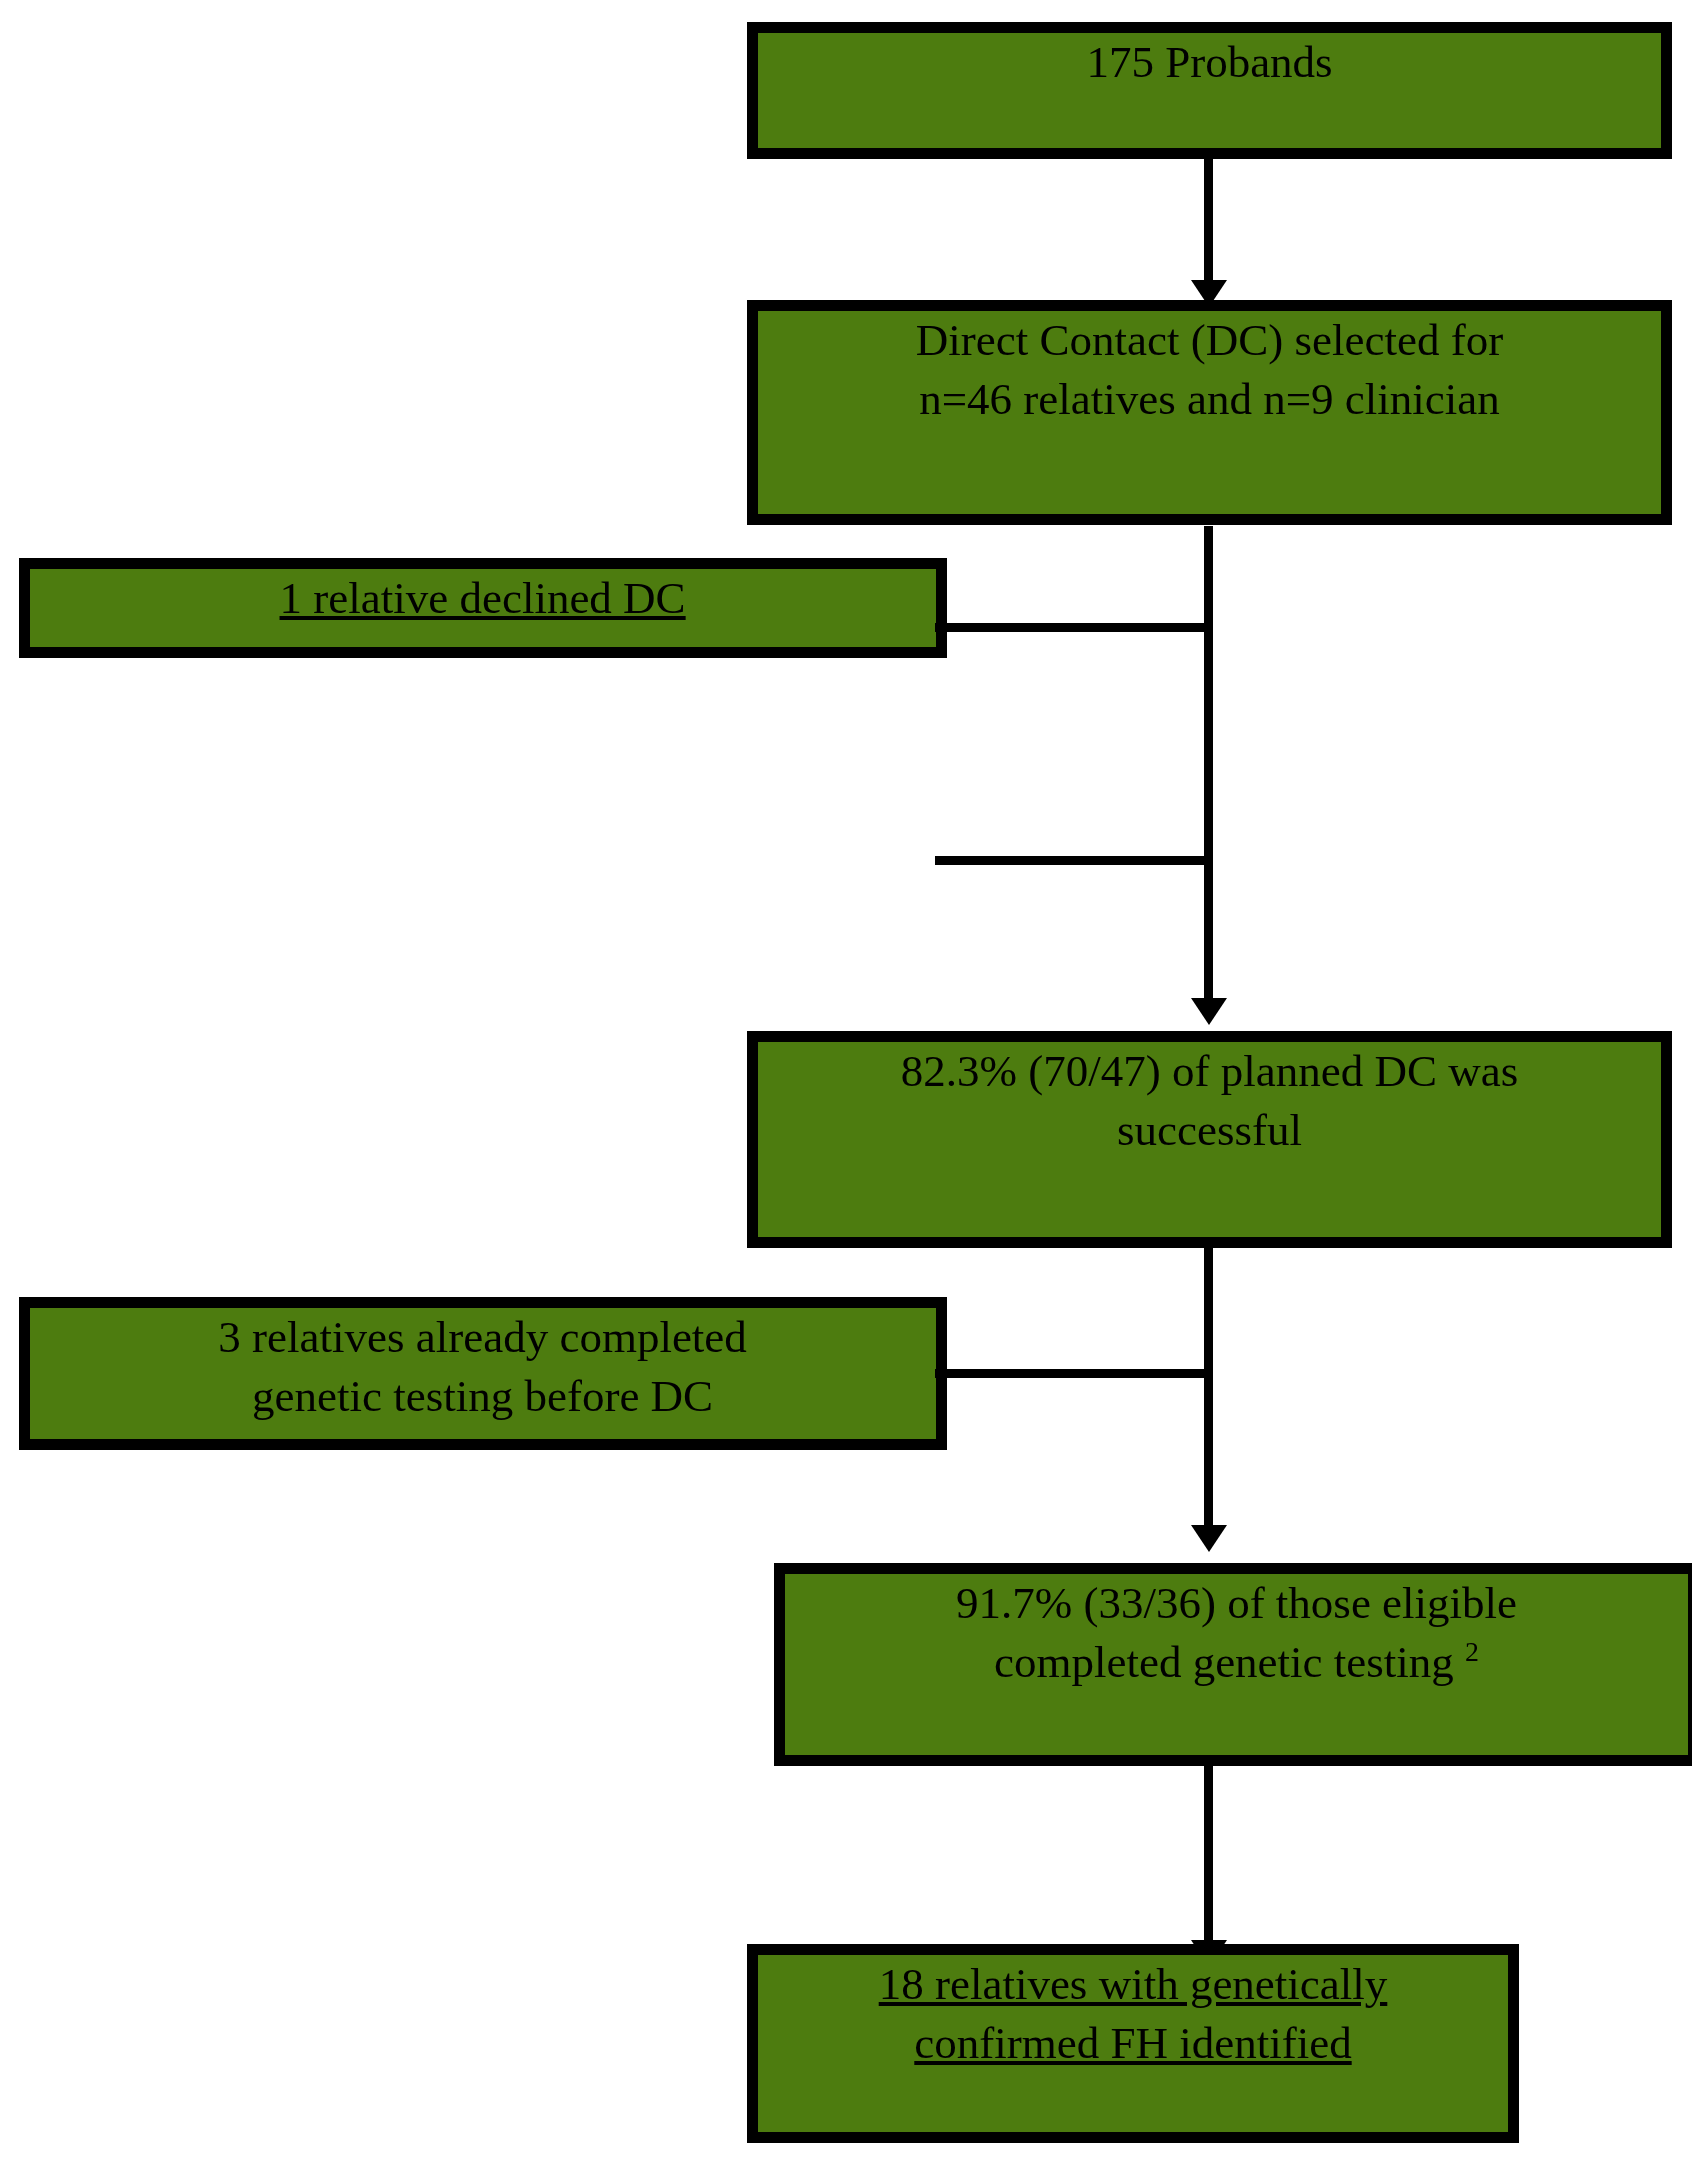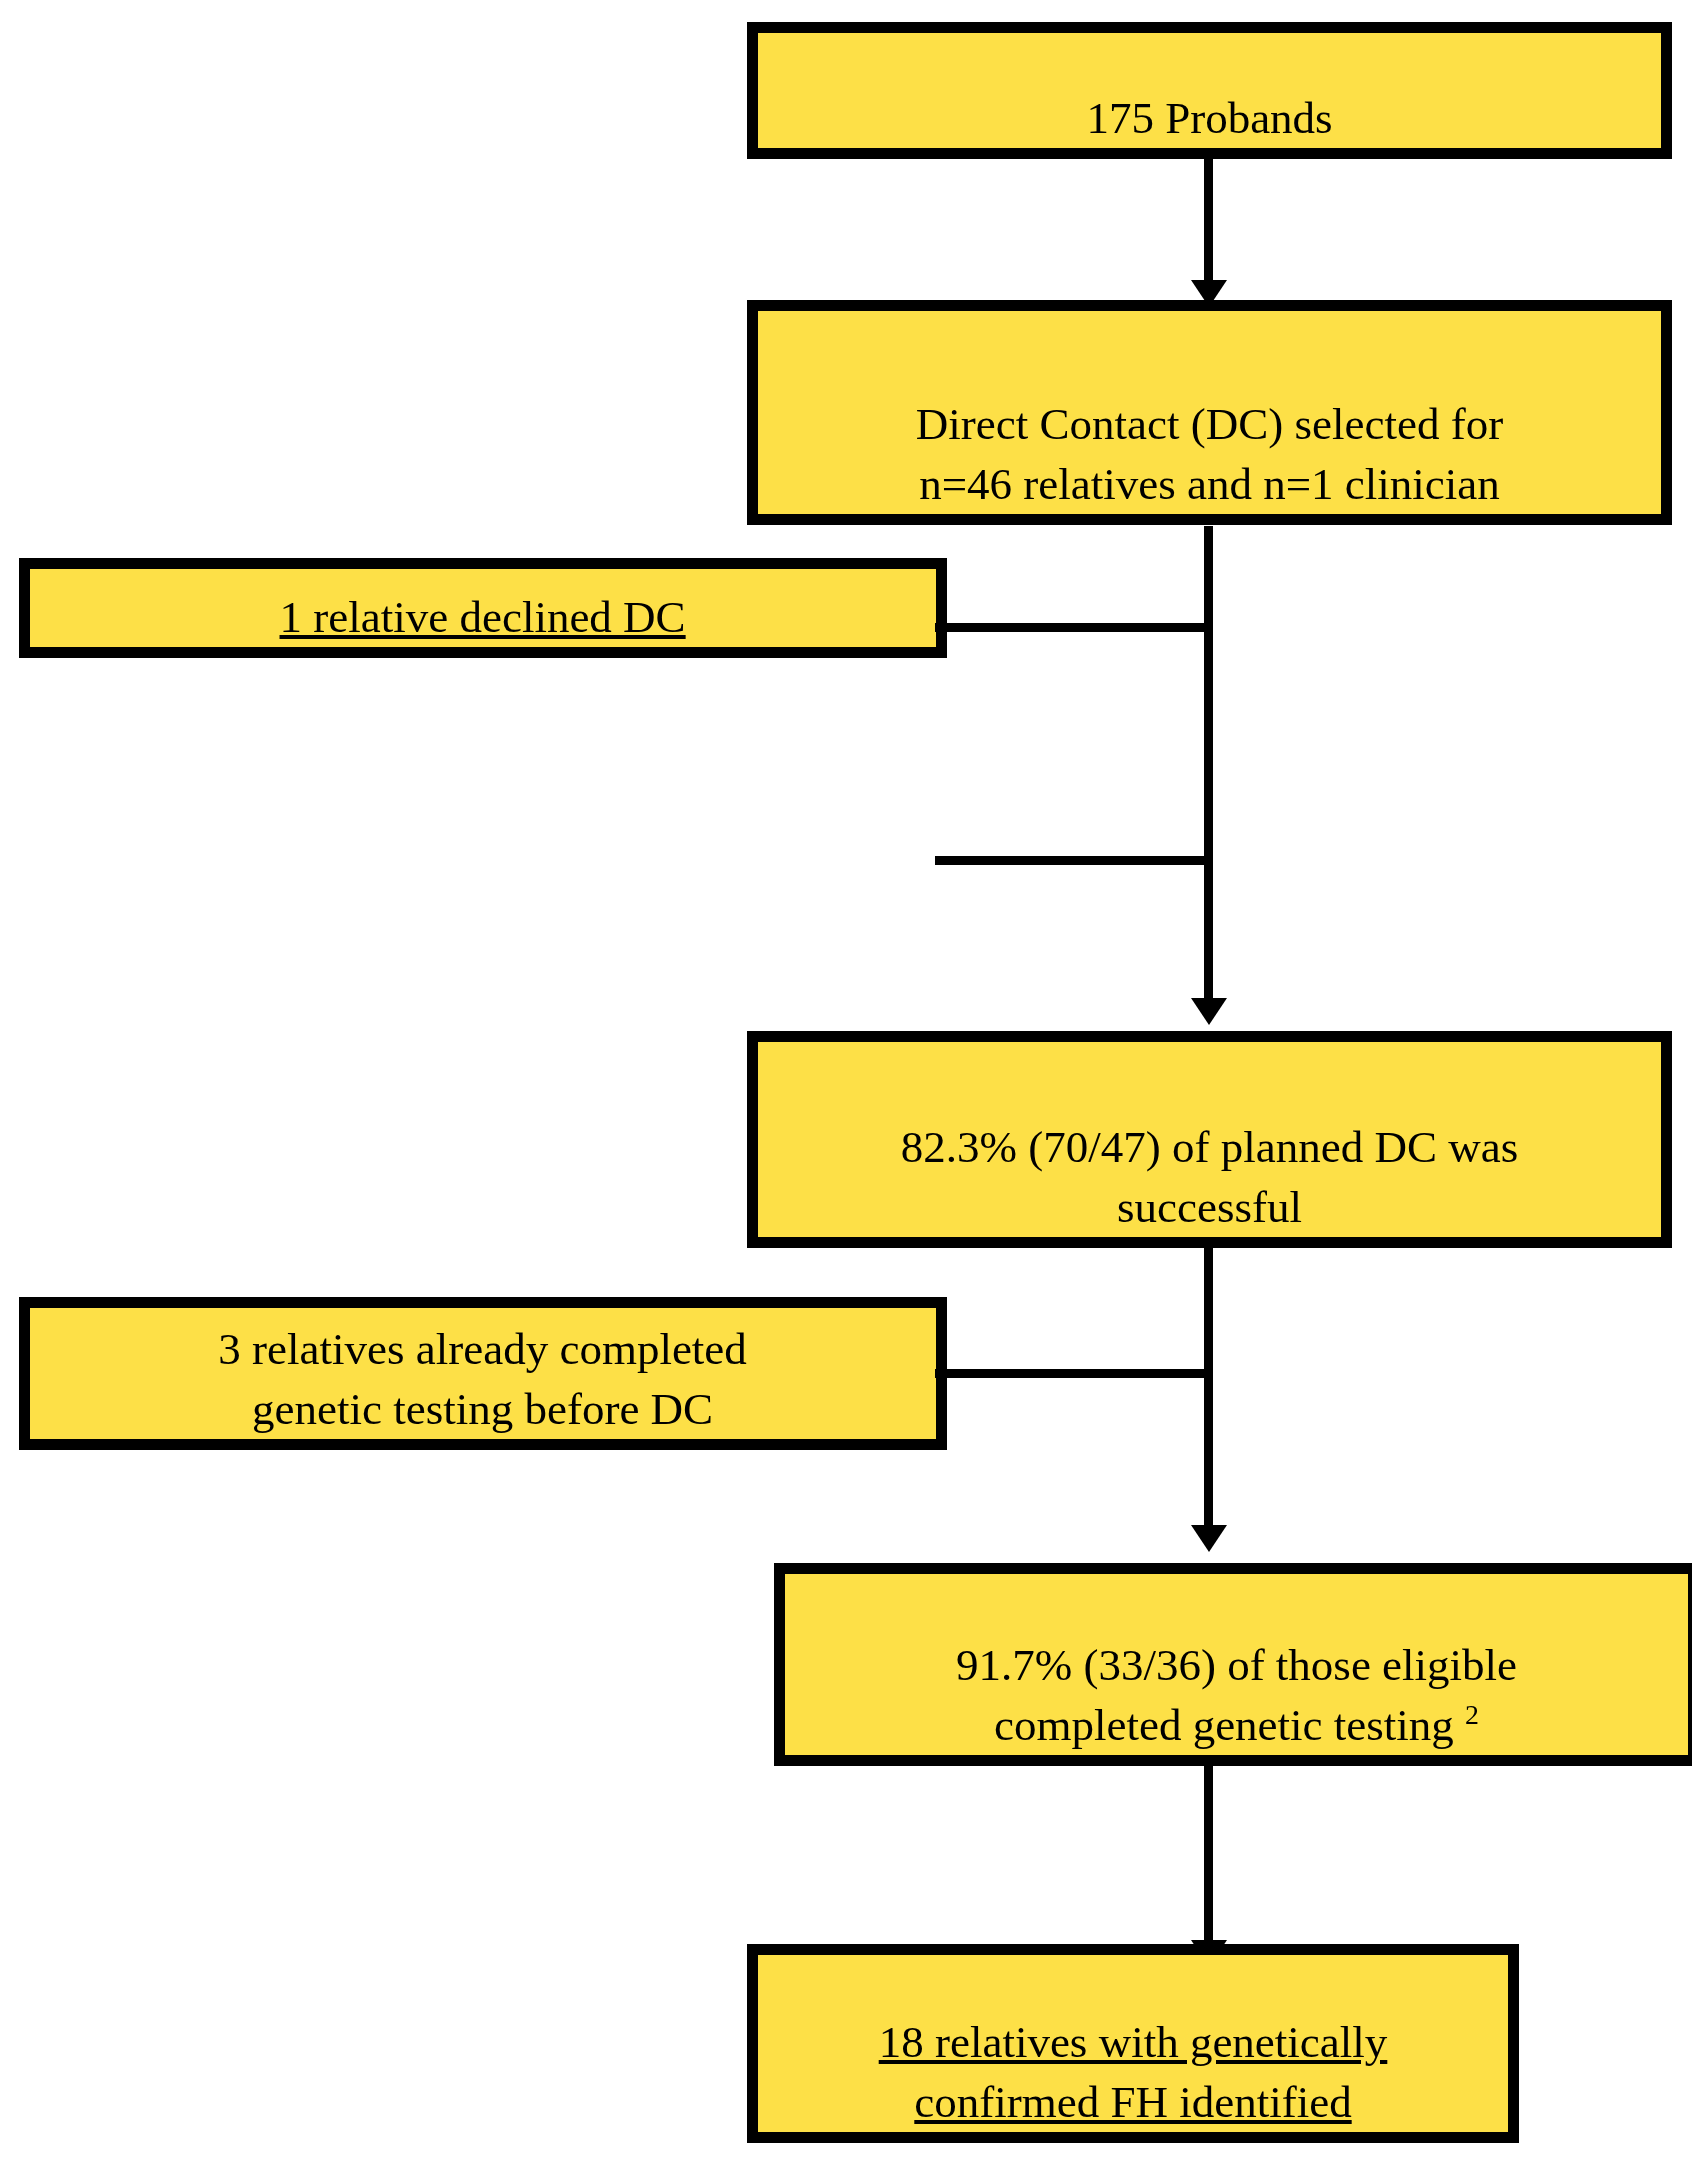--- a/index.html
+++ b/index.html
@@ -12,23 +12,23 @@
     width: 1692px;
     height: 2183px;
     background: #ffffff;
     font-family: "Liberation Serif", "DejaVu Serif", serif;
     overflow: hidden;
   }
   .node {
     position: absolute;
     box-sizing: border-box;
     border: 11.7px solid #000000;
-    background: #fde047;
+    background: #4d7c0f;
     display: flex;
-    align-items: flex-end;
+    align-items: flex-start;
     justify-content: center;
     text-align: center;
   }
   .node-text {
     font-size: 45px;
     line-height: 1.32;
     color: #000000;
     padding: 0 16.5px;
     white-space: pre-line;
   }
@@ -92,21 +92,21 @@
 
   <div class="node" id="node-probands">
     <span class="node-text">175 Probands</span>
   </div>
 
   <div class="vline" id="trunk-1"></div>
   <div class="arrowhead" id="arrow-1"></div>
 
   <div class="node" id="node-dc-selected">
     <span class="node-text">Direct Contact (DC) selected for
-n=46 relatives and n=1 clinician</span>
+n=46 relatives and n=9 clinician</span>
   </div>
 
   <div class="node" id="node-declined">
     <span class="node-text">1 relative declined DC</span>
   </div>
   <div class="hline" id="branch-declined"></div>
 
   <div class="hline" id="branch-unreachable"></div>
 
   <div class="vline" id="trunk-2"></div>

